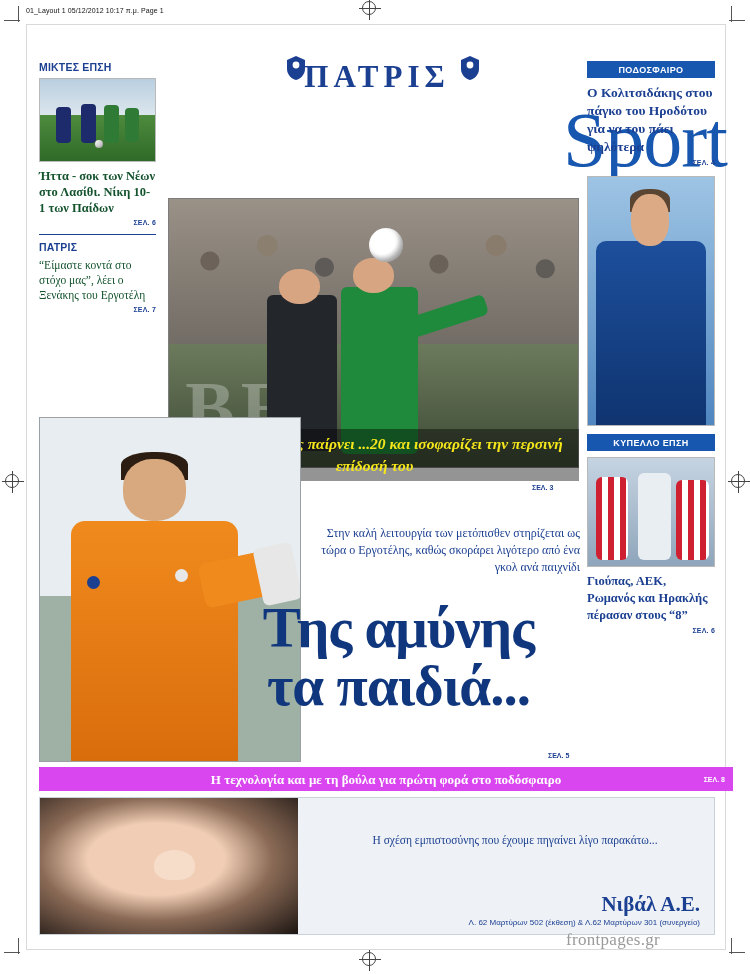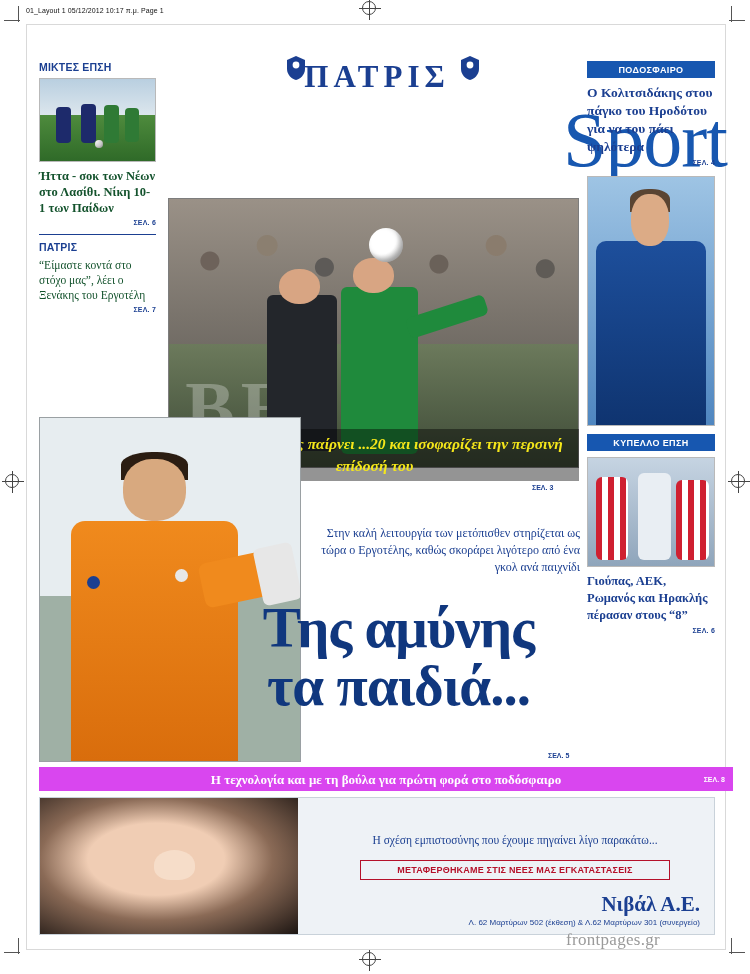--- a/index.html
+++ b/index.html
@@ -402,19 +402,18 @@
     <div class="gs-text">Η τεχνολογία και με τη βούλα για πρώτη φορά στο ποδόσφαιρο</div>
     <div class="gs-ref">ΣΕΛ. 8</div>
   </div>
 
   <div class="ad">
     <div class="ad-photo">
       <div class="hands"></div>
       <div class="hand-small"></div>
     </div>
     <div class="ad-line">Η σχέση εμπιστοσύνης που έχουμε πηγαίνει λίγο παρακάτω...</div>
-    <div class="ad-box">ΜΕΤΑΦΕΡΘΗΚΑΜΕ ΣΤΙΣ ΝΕΕΣ ΜΑΣ ΕΓΚΑΤΑΣΤΑΣΕΙΣ</div>
     <div class="ad-brand">Νιβάλ Α.Ε.</div>
     <div class="ad-addr">Λ. 62 Μαρτύρων 502 (έκθεση) &amp; Λ.62 Μαρτύρων 301 (συνεργείο)</div>
   </div>
 </div>
 
 <div class="watermark">frontpages.gr</div>
 
 </body></html>

